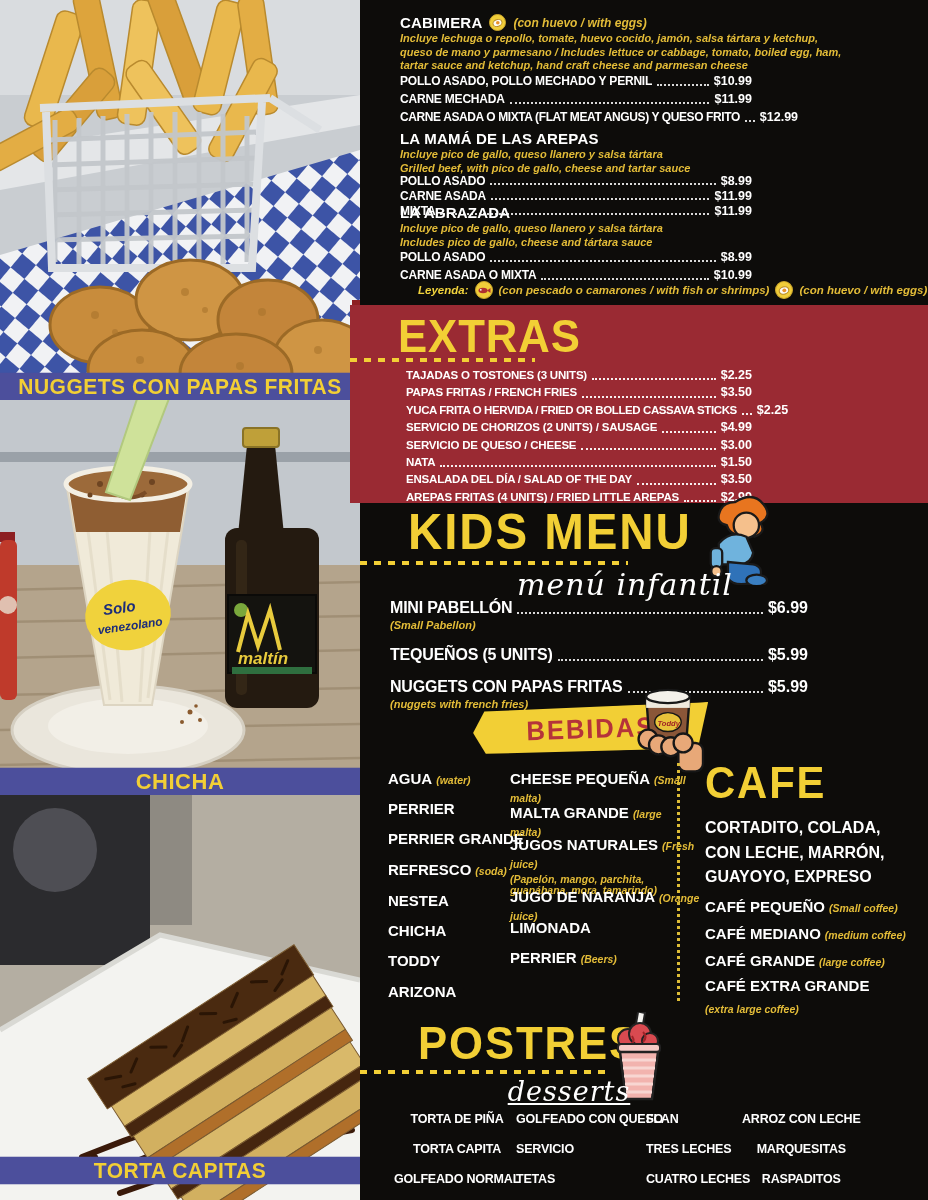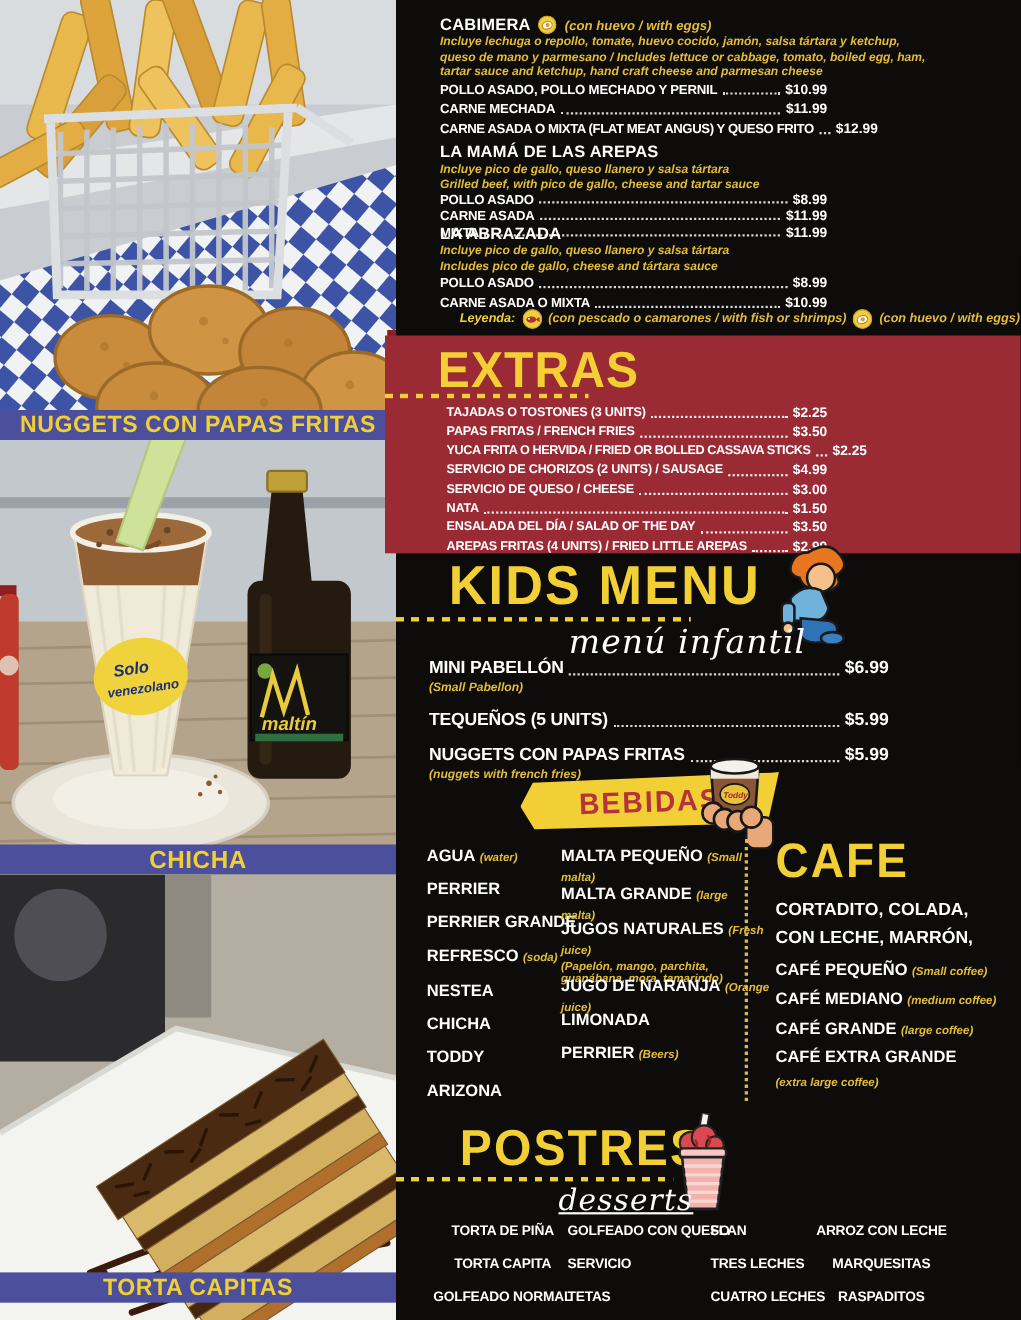--- a/index.html
+++ b/index.html
@@ -443,37 +443,38 @@
       <div class="drink" style="height:30px;"><span class="nm">PERRIER</span></div>
       <div class="drink" style="height:31px;"><span class="nm">PERRIER GRANDE</span></div>
       <div class="drink" style="height:31px;"><span class="nm">REFRESCO</span><span class="ds">(soda)</span></div>
       <div class="drink" style="height:30px;"><span class="nm">NESTEA</span></div>
       <div class="drink" style="height:30px;"><span class="nm">CHICHA</span></div>
       <div class="drink" style="height:31px;"><span class="nm">TODDY</span></div>
       <div class="drink"><span class="nm">ARIZONA</span></div>
     </div>
 
     <div class="abs" style="left:150px;top:770px;width:165px;">
-      <div class="drink" style="height:34px;"><span class="nm">MALTA PEQUEÑO</span><span class="ds">(Small malta)</span></div>
+      <div class="drink" style="height:34px;"><span class="nm">CHEESE PEQUEÑA</span><span class="ds">(Small malta)</span></div>
       <div class="drink" style="height:32px;"><span class="nm">MALTA GRANDE</span><span class="ds">(large malta)</span></div>
       <div class="drink" style="height:52px;"><span class="nm">JUGOS NATURALES</span><span class="ds">(Fresh juice)</span>
         <div class="flavors">(Papelón, mango, parchita, guanábana, mora, tamarindo)</div>
       </div>
       <div class="drink" style="height:31px;"><span class="nm">JUGO DE NARANJA</span><span class="ds">(Orange juice)</span></div>
       <div class="drink" style="height:30px;"><span class="nm">LIMONADA</span></div>
       <div class="drink"><span class="nm">PERRIER</span><span class="ds">(Beers)</span></div>
     </div>
 
     <div class="vdash" style="left:317px;top:763px;height:238px;"></div>
 
     <section class="abs" style="left:345px;top:758px;width:223px;">
       <div class="big" style="font-size:44px;letter-spacing:2px;">CAFE</div>
       <div style="margin-top:8px;">
         <div class="cafe-line">CORTADITO, COLADA,</div>
         <div class="cafe-line">CON LECHE, MARRÓN,</div>
+        <div class="cafe-line">GUAYOYO, EXPRESO</div>
       </div>
       <div class="cafe-item" style="margin-top:4px;line-height:25px;"><span class="nm">CAFÉ PEQUEÑO</span><span class="ds">(Small coffee)</span></div>
       <div class="cafe-item" style="line-height:25px;"><span class="nm">CAFÉ MEDIANO</span><span class="ds">(medium coffee)</span></div>
       <div class="cafe-item" style="line-height:25px;"><span class="nm">CAFÉ GRANDE</span><span class="ds">(large coffee)</span></div>
       <div class="cafe-item" style="line-height:22px;"><span class="nm">CAFÉ EXTRA GRANDE</span><br>
         <span class="ds" style="margin-left:0;">(extra large coffee)</span></div>
     </section>
 
     <section class="abs" style="left:0;top:1012px;width:568px;">
       <div class="big" style="position:absolute;left:58px;top:4px;font-size:46px;letter-spacing:2px;">POSTRES</div>

